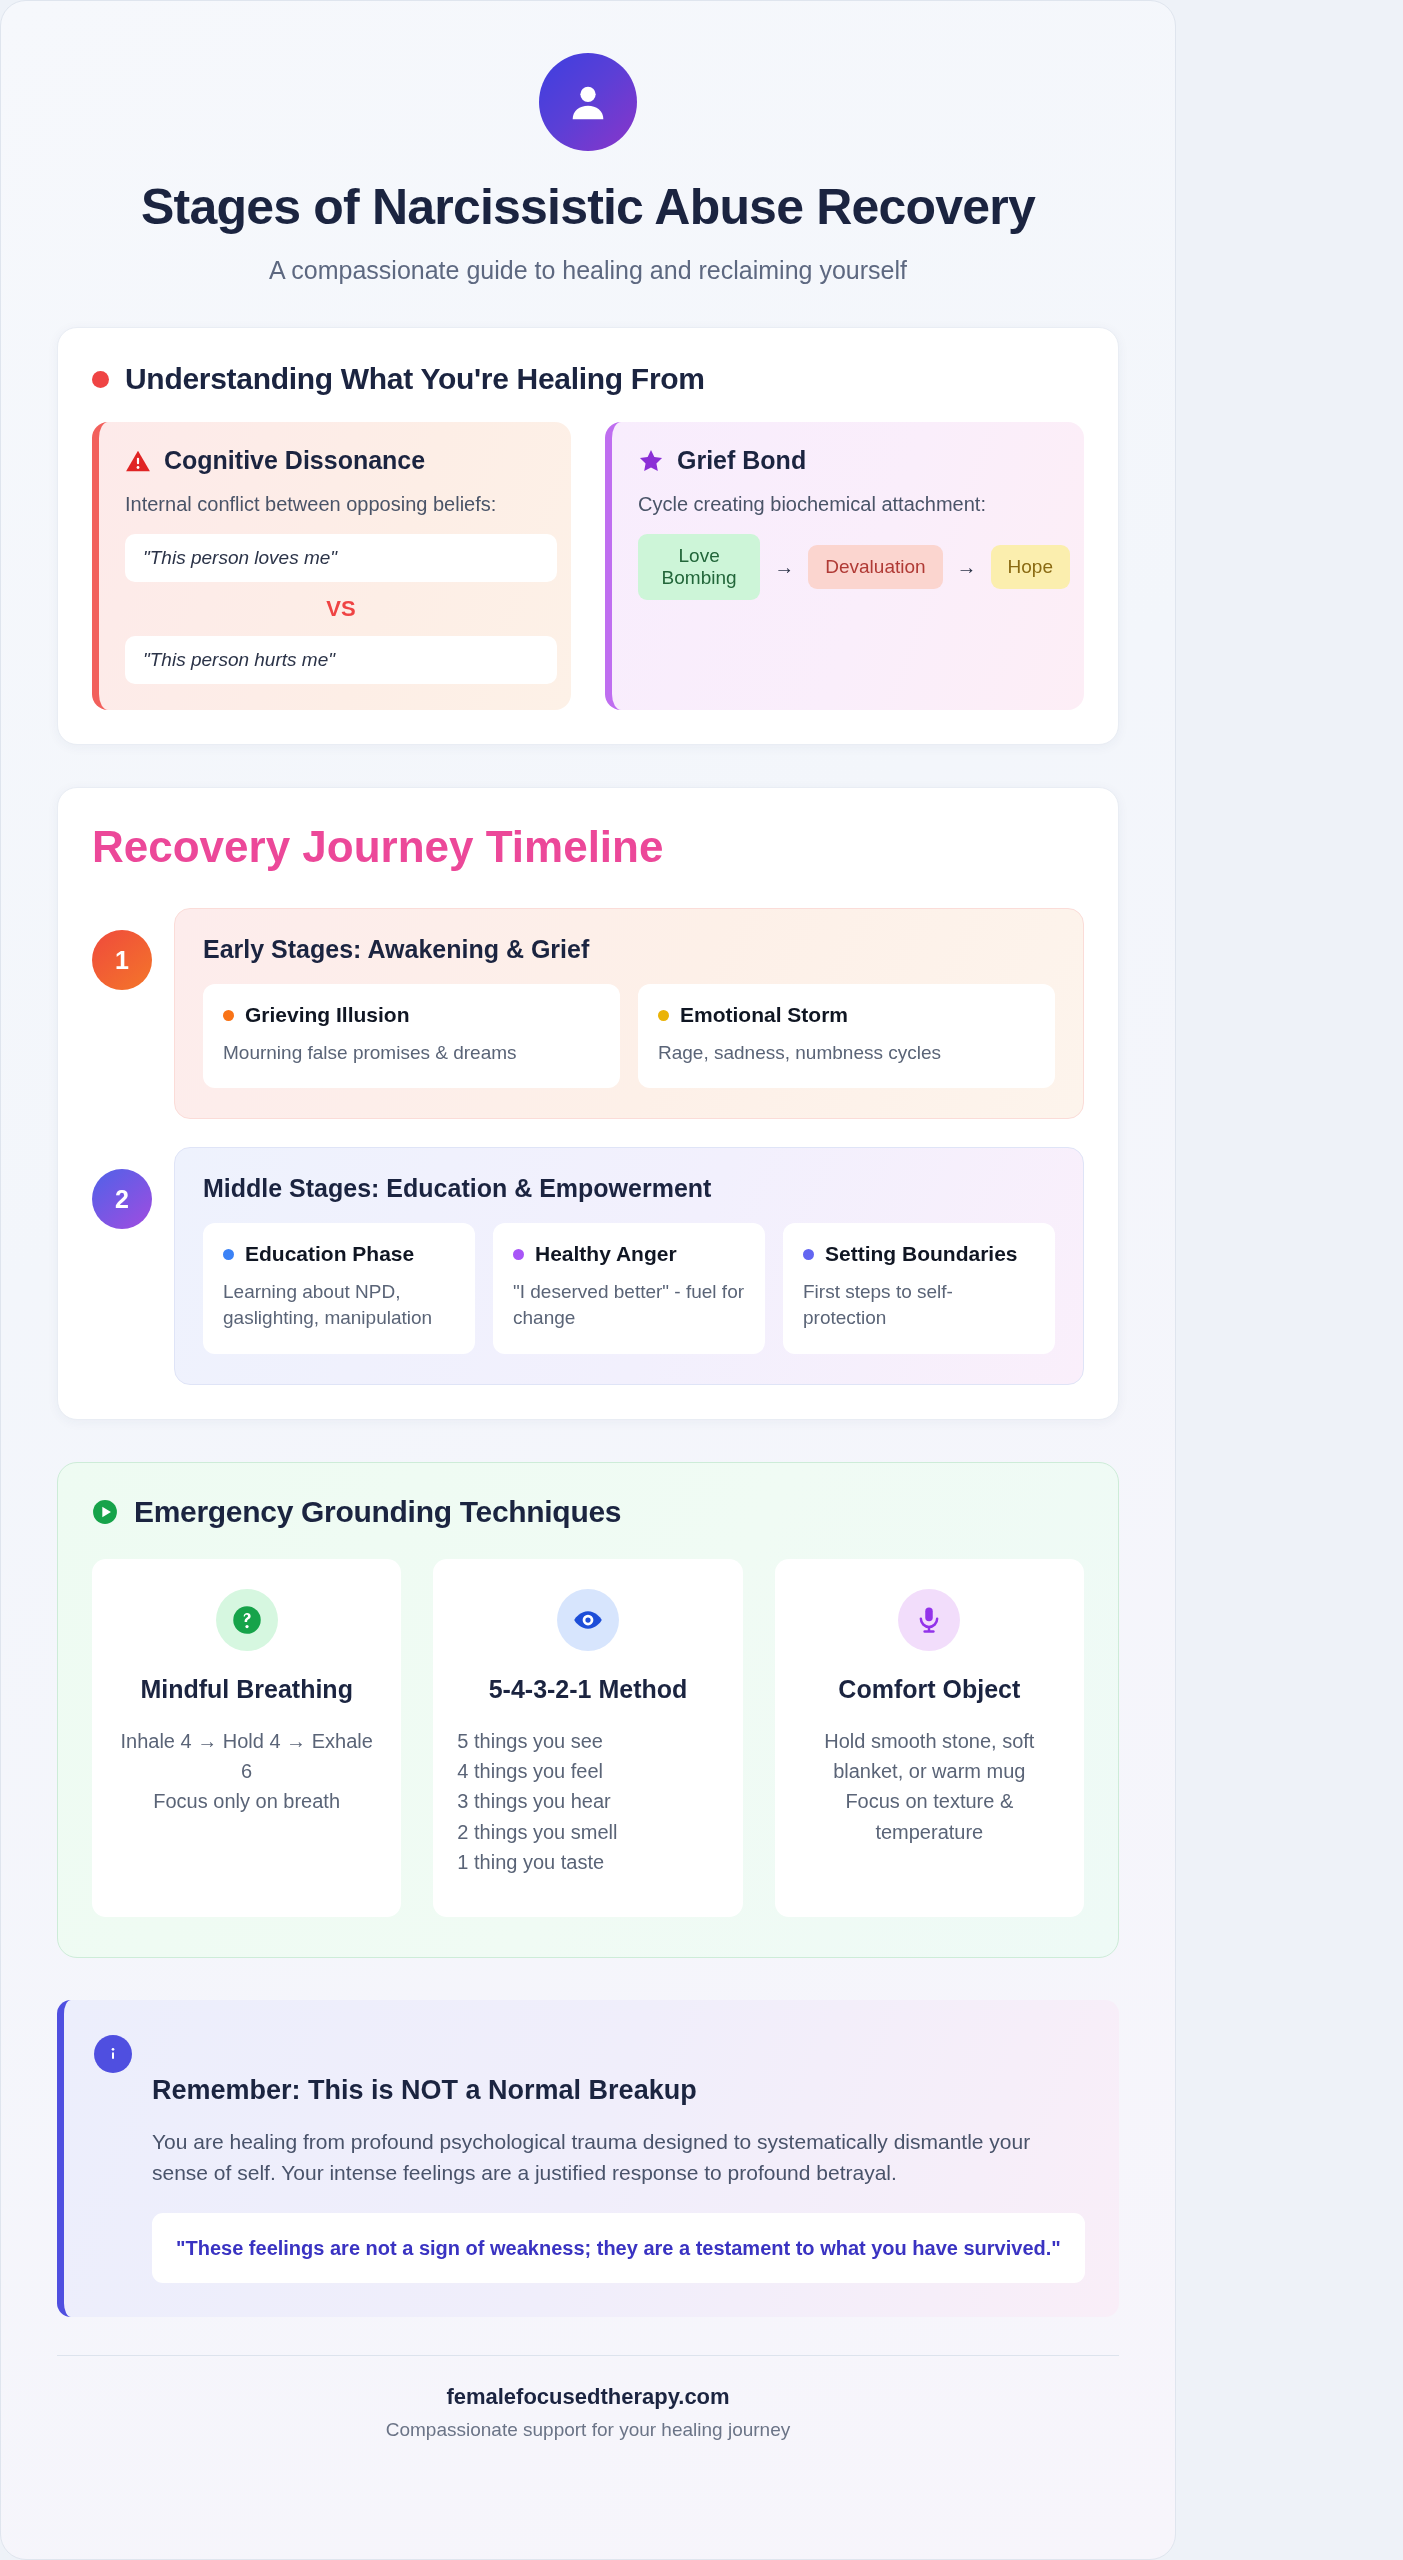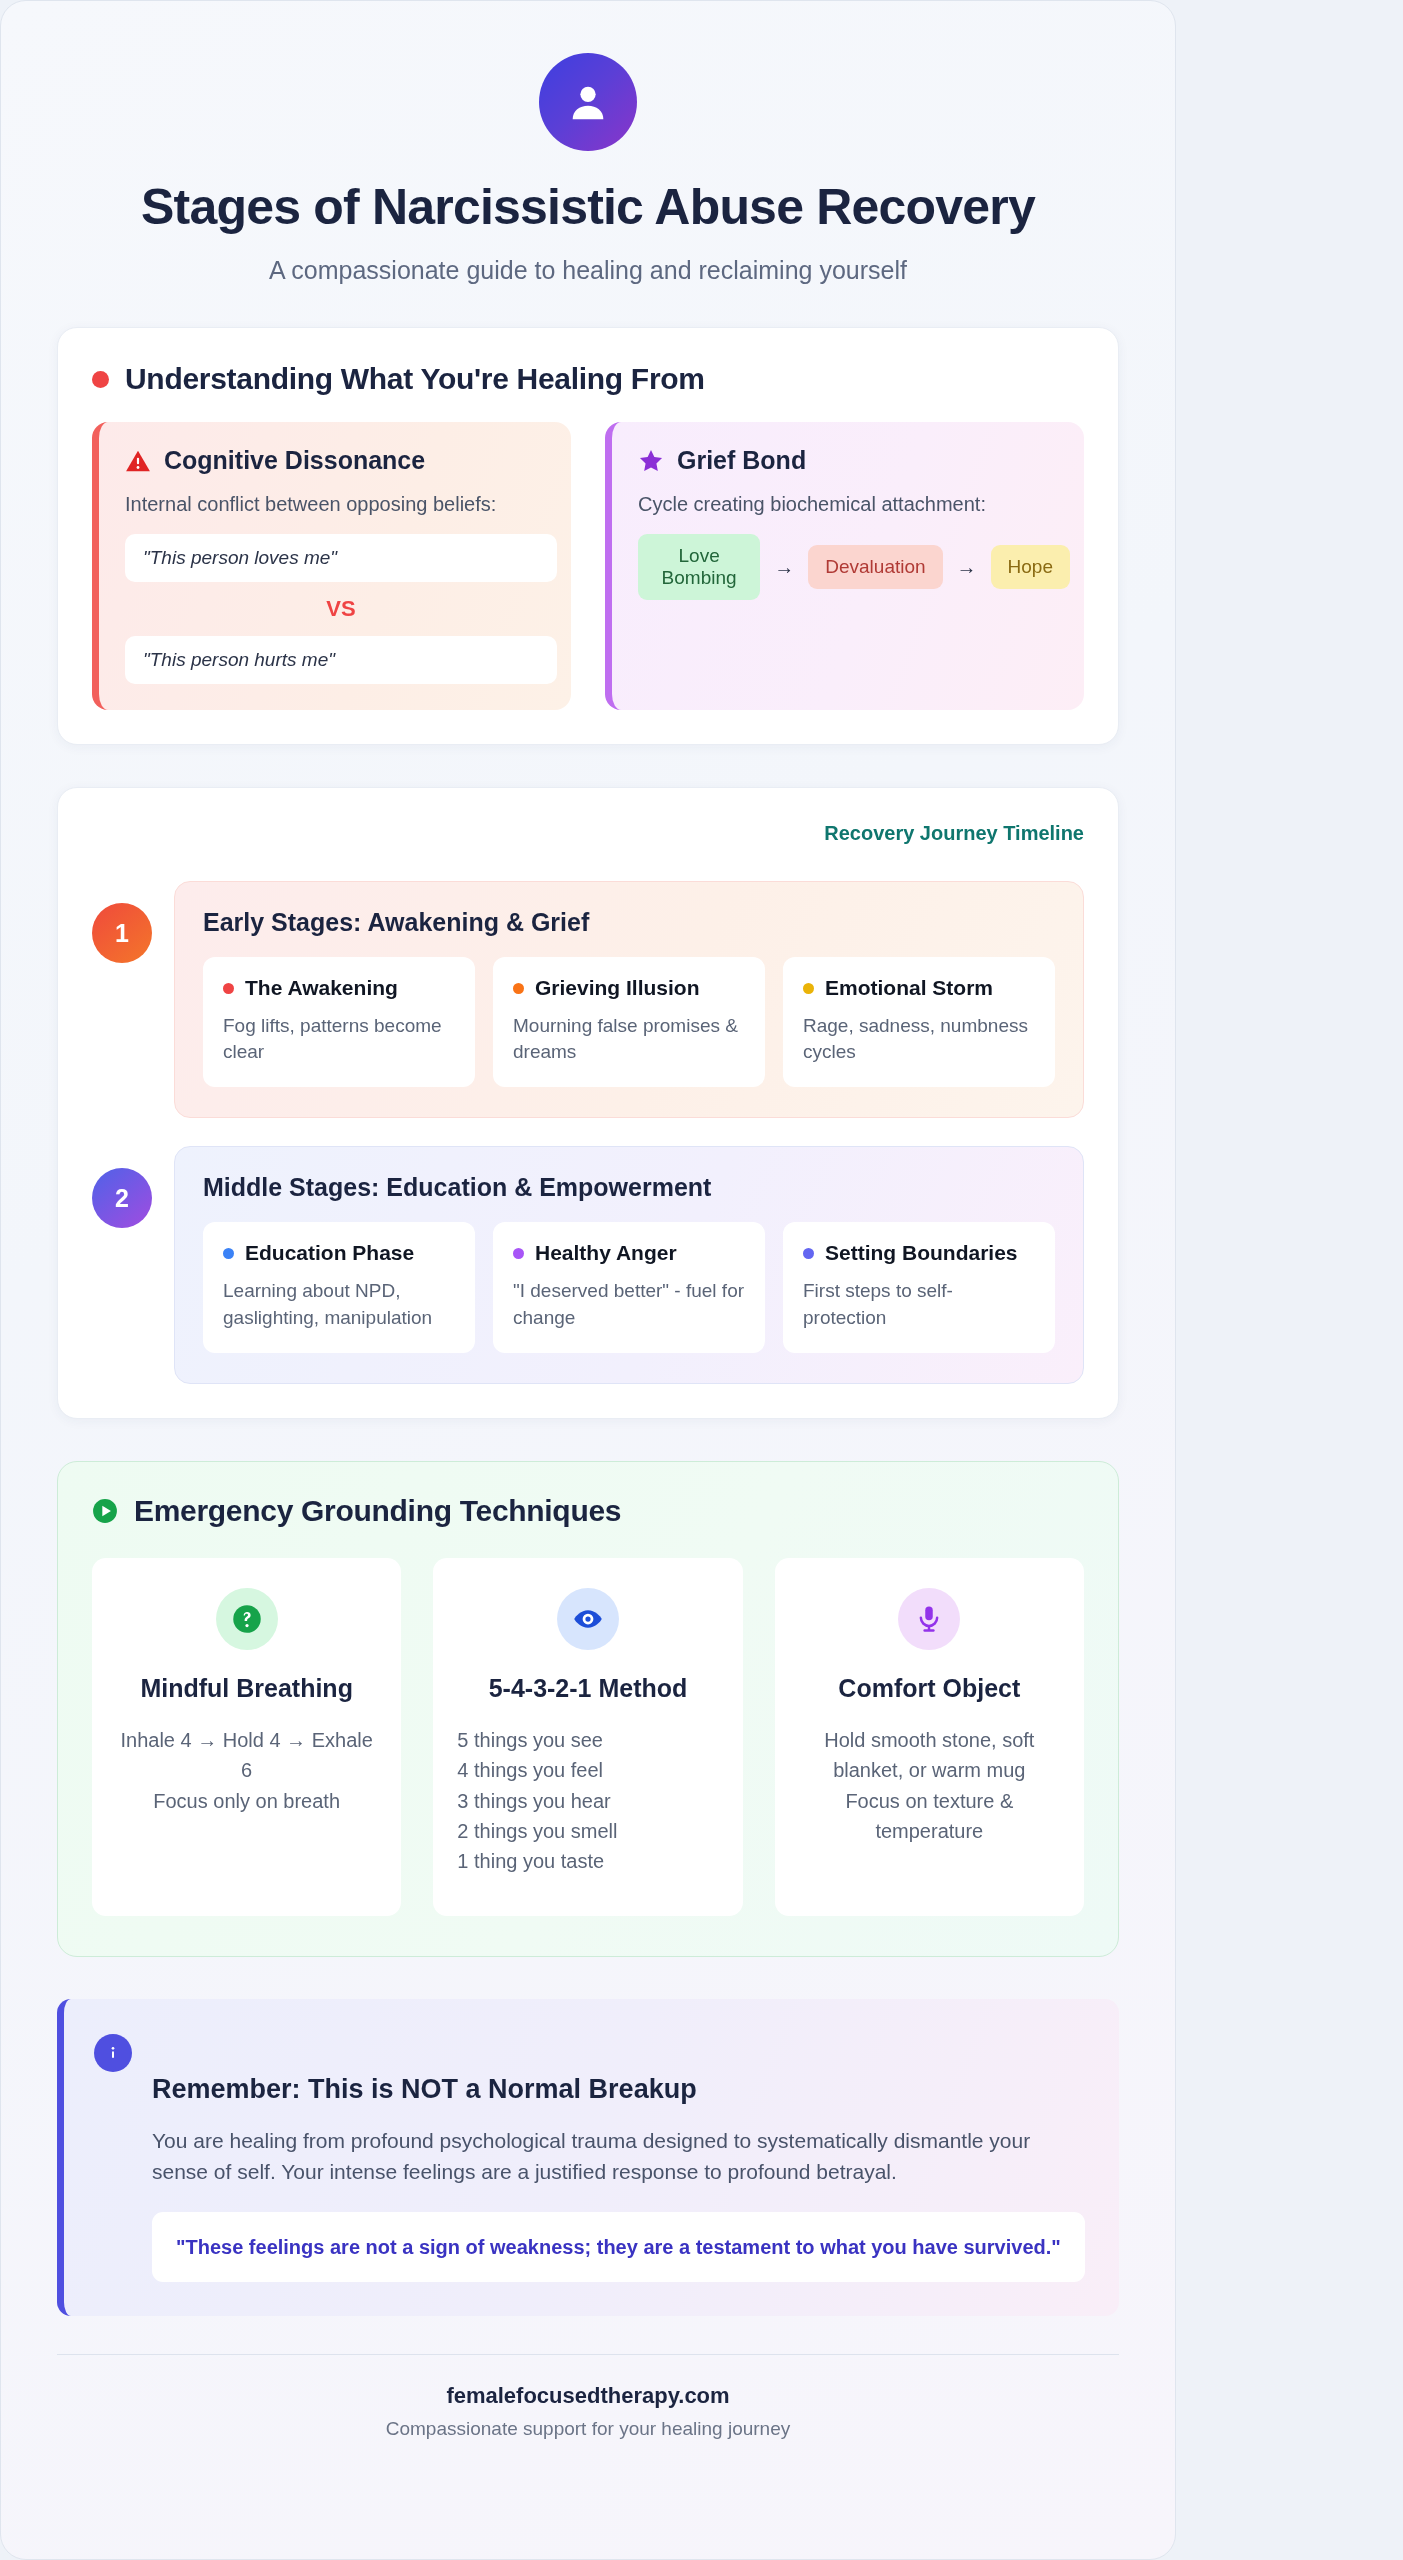--- a/index.html
+++ b/index.html
@@ -127,22 +127,22 @@
     font-size: 19px;
     text-align: center;
   }
   .pill.love   { background: #cdf5d8; color: #22663a; }
   .pill.deval  { background: #fbd5cf; color: #b03a35; }
   .pill.hope   { background: #fbeeae; color: #8a6a12; flex: 1 1 auto; }
   .arrow { font-size: 20px; color: #2b3348; padding: 0 14px; }
 
   
   .timeline-title {
-    text-align: right;
-    font-size: 20px; font-weight: bold; color: #0f766e;
+    text-align: left;
+    font-size: 44px; font-weight: bold; color: #ec4899;
     margin-bottom: 36px;
   }
 
   .stage-row { display: flex; align-items: flex-start; gap: 22px; margin-bottom: 28px; }
   .stage-row:last-child { margin-bottom: 0; }
 
   .stage-num {
     width: 60px; height: 60px; border-radius: 50%;
     flex: none;
     display: flex; align-items: center; justify-content: center;
@@ -322,27 +322,20 @@
   </div>
 
   <div class="card">
     <div class="timeline-title">Recovery Journey Timeline</div>
 
     <div class="stage-row">
       <div class="stage-num n1">1</div>
       <div class="stage-body s1">
         <div class="stage-heading">Early Stages: Awakening &amp; Grief</div>
         <div class="step-grid">
-          <div class="step">
-            <div class="step-title">
-              <span class="step-dot" style="background:#ef4444"></span>
-              <span>The Awakening</span>
-            </div>
-            <div class="step-desc">Fog lifts, patterns become clear</div>
-          </div>
           <div class="step">
             <div class="step-title">
               <span class="step-dot" style="background:#f97316"></span>
               <span>Grieving Illusion</span>
             </div>
             <div class="step-desc">Mourning false promises &amp; dreams</div>
           </div>
           <div class="step">
             <div class="step-title">
               <span class="step-dot" style="background:#eab308"></span>

